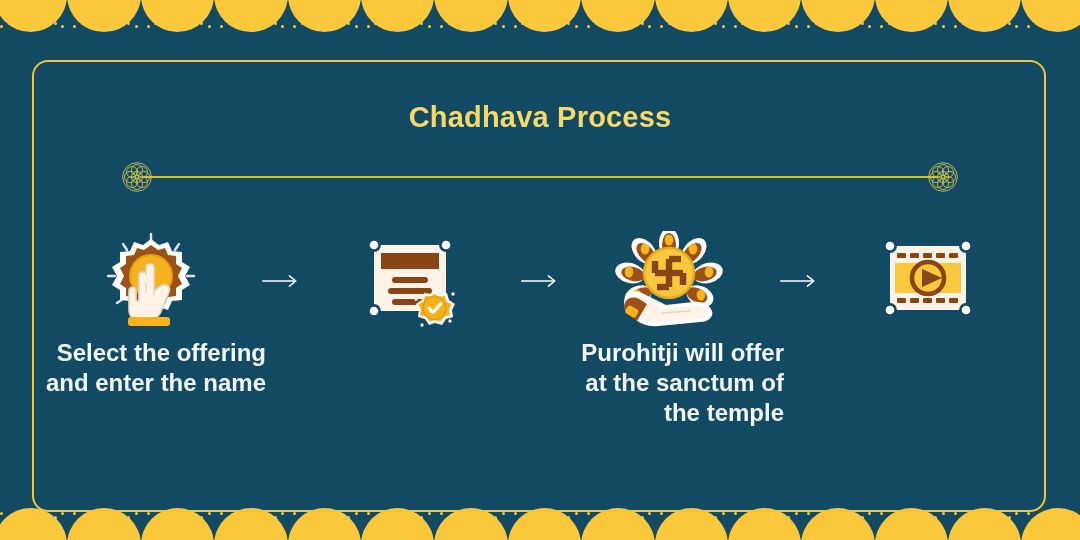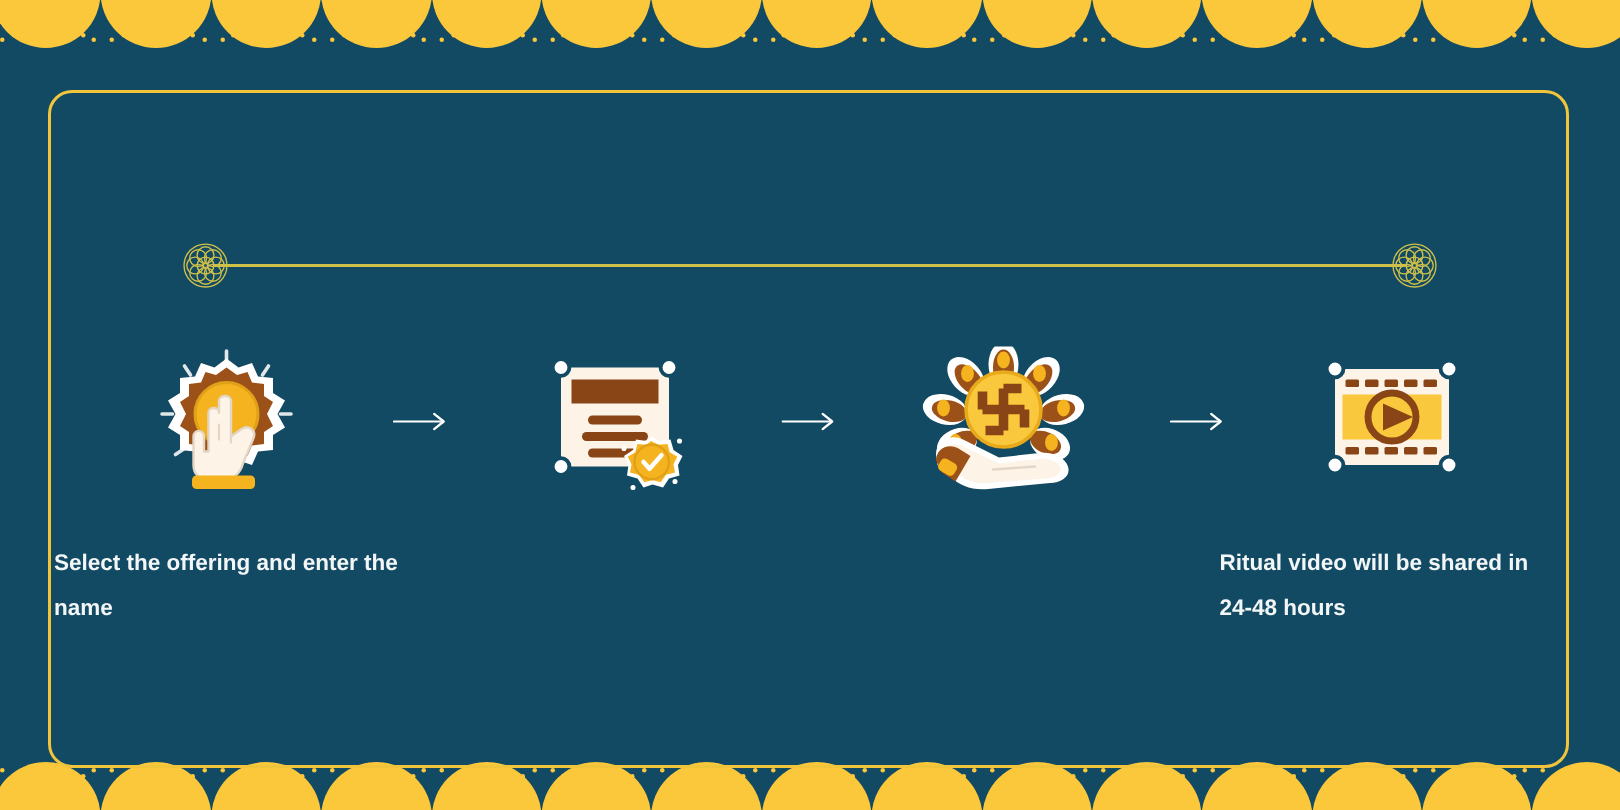--- a/index.html
+++ b/index.html
@@ -146,25 +146,25 @@
     align-items: center;
   }
   .step-icon {
     width: 110px;
     height: 105px;
     display: flex;
     align-items: center;
     justify-content: center;
   }
   .step-label {
-    margin-top: 28px;
+    margin-top: 5px;
     width: 230px;
-    text-align: left;
+    text-align: right;
     color: #f2f6f7;
-    font-size: 15px;
+    font-size: 24px;
     font-weight: bold;
     line-height: 30px;
   }
   .arrow {
     width: 37px;
     flex: 0 0 auto;
     height: 105px;
     display: flex;
     align-items: center;
     justify-content: center;
@@ -598,20 +598,21 @@
             <i style="left: 34.5px; bottom: 2px;"></i>
             <i style="left: 42.2px; bottom: 2.7px;"></i>
             <i style="left: 49.8px; bottom: 4.6px;"></i>
           </div>
         </div>
       </div>
   </div>
 
   <div id="frame"></div>
 
+  <div id="title">Chadhava Process</div>
 
   <div id="divider">
     <div class="rule"></div>
 
     <div class="mandala left">
       <svg width="34" height="34" viewBox="0 0 34 34">
         <g fill="none" stroke="#cfc04a" stroke-width="0.9">
           <circle cx="17" cy="17" r="14.3"></circle>
           <circle cx="17" cy="17" r="5.6"></circle>
           <circle cx="17" cy="10.1" r="5.6"></circle>
@@ -780,20 +781,21 @@
 
           <path d="M15 73 C15 66 22 63 29 67 L52 78 L78 75 C86 74 92 77 93 81
                    C94 85 89 88 83 88 L45 91 C36 92 29 89 24 84 L16 78 Z" fill="#fdf3e7"></path>
 
           <path d="M10 76 C10 68 18 64 25 68 L33 73 L23 90 L14 84 Z" fill="#9c5119"></path>
           <rect x="12" y="76" width="12" height="9" rx="3" fill="#f4b31f" transform="rotate(30 18 80)"></rect>
 
           <path d="M48 82 L76 80" stroke="#e4d6c6" stroke-width="1.6" fill="none" stroke-linecap="round"></path>
         </svg>
       </div>
+      <div class="step-label">Purohitji will offer at the sanctum of the temple</div>
     </div>
 
     <div class="arrow">
       <svg width="58" height="22" viewBox="0 0 58 22">
         <line x1="1" y1="11" x2="50" y2="11" stroke="#ffffff" stroke-width="2.1" stroke-linecap="round"></line>
         <polyline points="43,3 53,11 43,19" fill="none" stroke="#ffffff" stroke-width="2.4" stroke-linecap="round" stroke-linejoin="round"></polyline>
       </svg>
     </div>
 
     <div class="step">
@@ -824,17 +826,16 @@
           <polygon points="46,38 66,47 46,56" fill="#8a4516"></polygon>
 
           <g fill="#ffffff" stroke="#134a63" stroke-width="2.6">
             <circle cx="14" cy="15" r="5.6"></circle>
             <circle cx="90" cy="15" r="5.6"></circle>
             <circle cx="14" cy="79" r="5.6"></circle>
             <circle cx="90" cy="79" r="5.6"></circle>
           </g>
         </svg>
       </div>
-      <div class="step-label">Ritual video will be shared in 24-48 hours</div>
     </div>
 
   </div>
 </div>
 
 </body></html>

